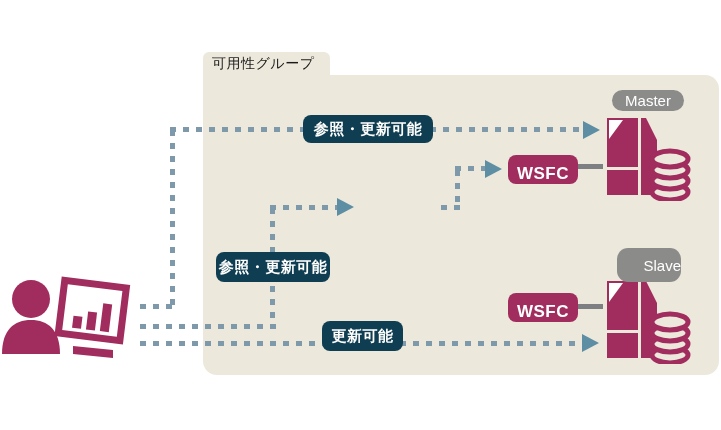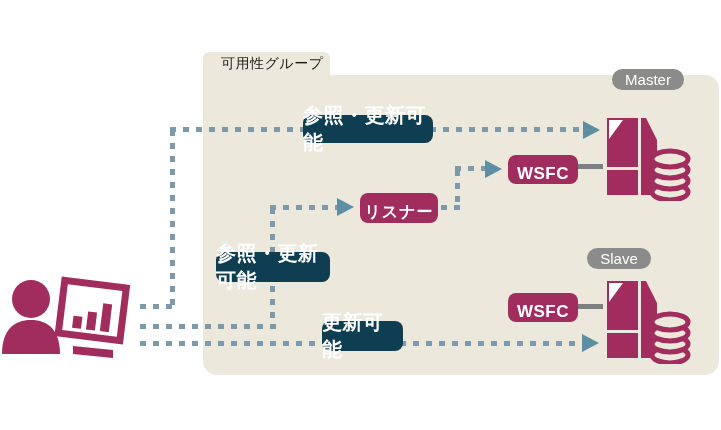--- a/index.html
+++ b/index.html
@@ -7,31 +7,31 @@
     --panel-beige:#ece8dc; --pill-gray:#8b8b89; --connector-gray:#7d7f82;
     --text-dark:#1a1a1a; --background:#ffffff;
   }
   html,body{margin:0;padding:0;background:var(--background);}
   .stage{position:relative;width:721px;height:430px;background:var(--background);
          font-family:"Liberation Sans","DejaVu Sans",sans-serif;overflow:hidden;}
   .group-box{position:absolute;left:203px;top:75px;width:516px;height:300px;
              background:var(--panel-beige);border-radius:0 14px 14px 14px;}
   .group-tab{position:absolute;left:203px;top:52px;width:127px;height:24px;
              background:var(--panel-beige);border-radius:6px 6px 0 0;
-             display:flex;align-items:center;padding-left:18px;box-sizing:border-box;}
+             display:flex;align-items:center;padding-left:9px;box-sizing:border-box;}
   .group-tab span{font-size:14px;color:var(--text-dark);letter-spacing:.5px;}
   .h-dash{position:absolute;height:5px;
           background:repeating-linear-gradient(90deg,var(--dash-blue) 0 6px,transparent 6px 13px);}
   .v-dash{position:absolute;width:5px;
           background:repeating-linear-gradient(180deg,var(--dash-blue) 0 6px,transparent 6px 13px);}
   .arrow-right{position:absolute;width:0;height:0;border-top:9px solid transparent;
                border-bottom:9px solid transparent;border-left:17px solid var(--arrow-teal);}
   .conn{position:absolute;height:5px;background:var(--connector-gray);}
   .flow-label{position:absolute;background:var(--label-teal);color:#fff;font-weight:bold;
-              font-size:20px;border-radius:8px;display:flex;align-items:center;
+              font-size:15px;border-radius:8px;display:flex;align-items:center;
               justify-content:center;z-index:3;letter-spacing:.5px;}
   .node{position:absolute;background:var(--maroon);color:#fff;font-weight:bold;
         border-radius:8px;display:flex;align-items:flex-end;justify-content:center;z-index:3;}
   .node.listener{font-size:16px;letter-spacing:1px;}
   .node.wsfc{font-size:17px;letter-spacing:.5px;}
   .tag{position:absolute;background:var(--pill-gray);color:#fff;font-size:15px;
        border-radius:11px;display:flex;align-items:center;justify-content:center;z-index:3;}
   .icon-svg{position:absolute;z-index:2;}
   .fill-maroon{fill:var(--maroon);}
   .fill-beige{fill:var(--panel-beige);}
@@ -80,51 +80,48 @@
     <span>参照・更新可能</span>
   </div>
 
   <div class="h-dash" style="left:140px;top:324px;width:136px;"></div>
   <div class="v-dash" style="left:270px;top:208px;height:121px;"></div>
   <div class="h-dash" style="left:270px;top:205px;width:68px;"></div>
   <div class="arrow-right" style="left:337px;top:198px;"></div>
   <div class="flow-label" style="left:216px;top:252px;width:114px;height:30px;">
     <span>参照・更新可能</span>
   </div>
-  <div class="node listener" style="left:360px;top:193px;width:78px;height:30px;">
-    <span>リスナー</span>
-  </div>
   <div class="h-dash" style="left:441px;top:205px;width:21px;"></div>
   <div class="v-dash" style="left:455px;top:170px;height:40px;"></div>
   <div class="h-dash" style="left:455px;top:166px;width:31px;"></div>
   <div class="arrow-right" style="left:485px;top:160px;"></div>
 
   <div class="h-dash" style="left:140px;top:341px;width:443px;"></div>
   <div class="arrow-right" style="left:582px;top:334px;"></div>
   <div class="flow-label" style="left:322px;top:321px;width:81px;height:30px;">
     <span>更新可能</span>
   </div>
 
   <div class="node wsfc" style="left:508px;top:155px;width:70px;height:29px;">
     <span>WSFC</span>
   </div>
   <div class="conn" style="left:578px;top:164px;width:25px;"></div>
   <div class="node wsfc" style="left:508px;top:293px;width:70px;height:29px;">
     <span>WSFC</span>
   </div>
   <div class="conn" style="left:578px;top:304px;width:25px;"></div>
 
-  <div class="tag" style="left:612px;top:69px;width:72px;height:21px;">
+  <div class="tag" style="left:612px;top:90px;width:72px;height:21px;">
     <span>Master</span>
   </div>
   <svg class="icon-svg" style="left:598px;top:111px;" width="95" height="90">
     <use href="#server-icon"></use>
   </svg>
 
-  <div class="tag" style="left:587px;top:248px;width:64px;height:21px;">
+  <div class="tag" style="left:617px;top:248px;width:64px;height:34px;justify-content:flex-end;">
     <span>Slave</span>
   </div>
   <svg class="icon-svg" style="left:598px;top:274px;" width="95" height="90">
     <use href="#server-icon"></use>
   </svg>
 
   <svg class="icon-svg" style="left:0px;top:268px;" width="155" height="95">
     <use href="#user-icon"></use>
   </svg>
 

